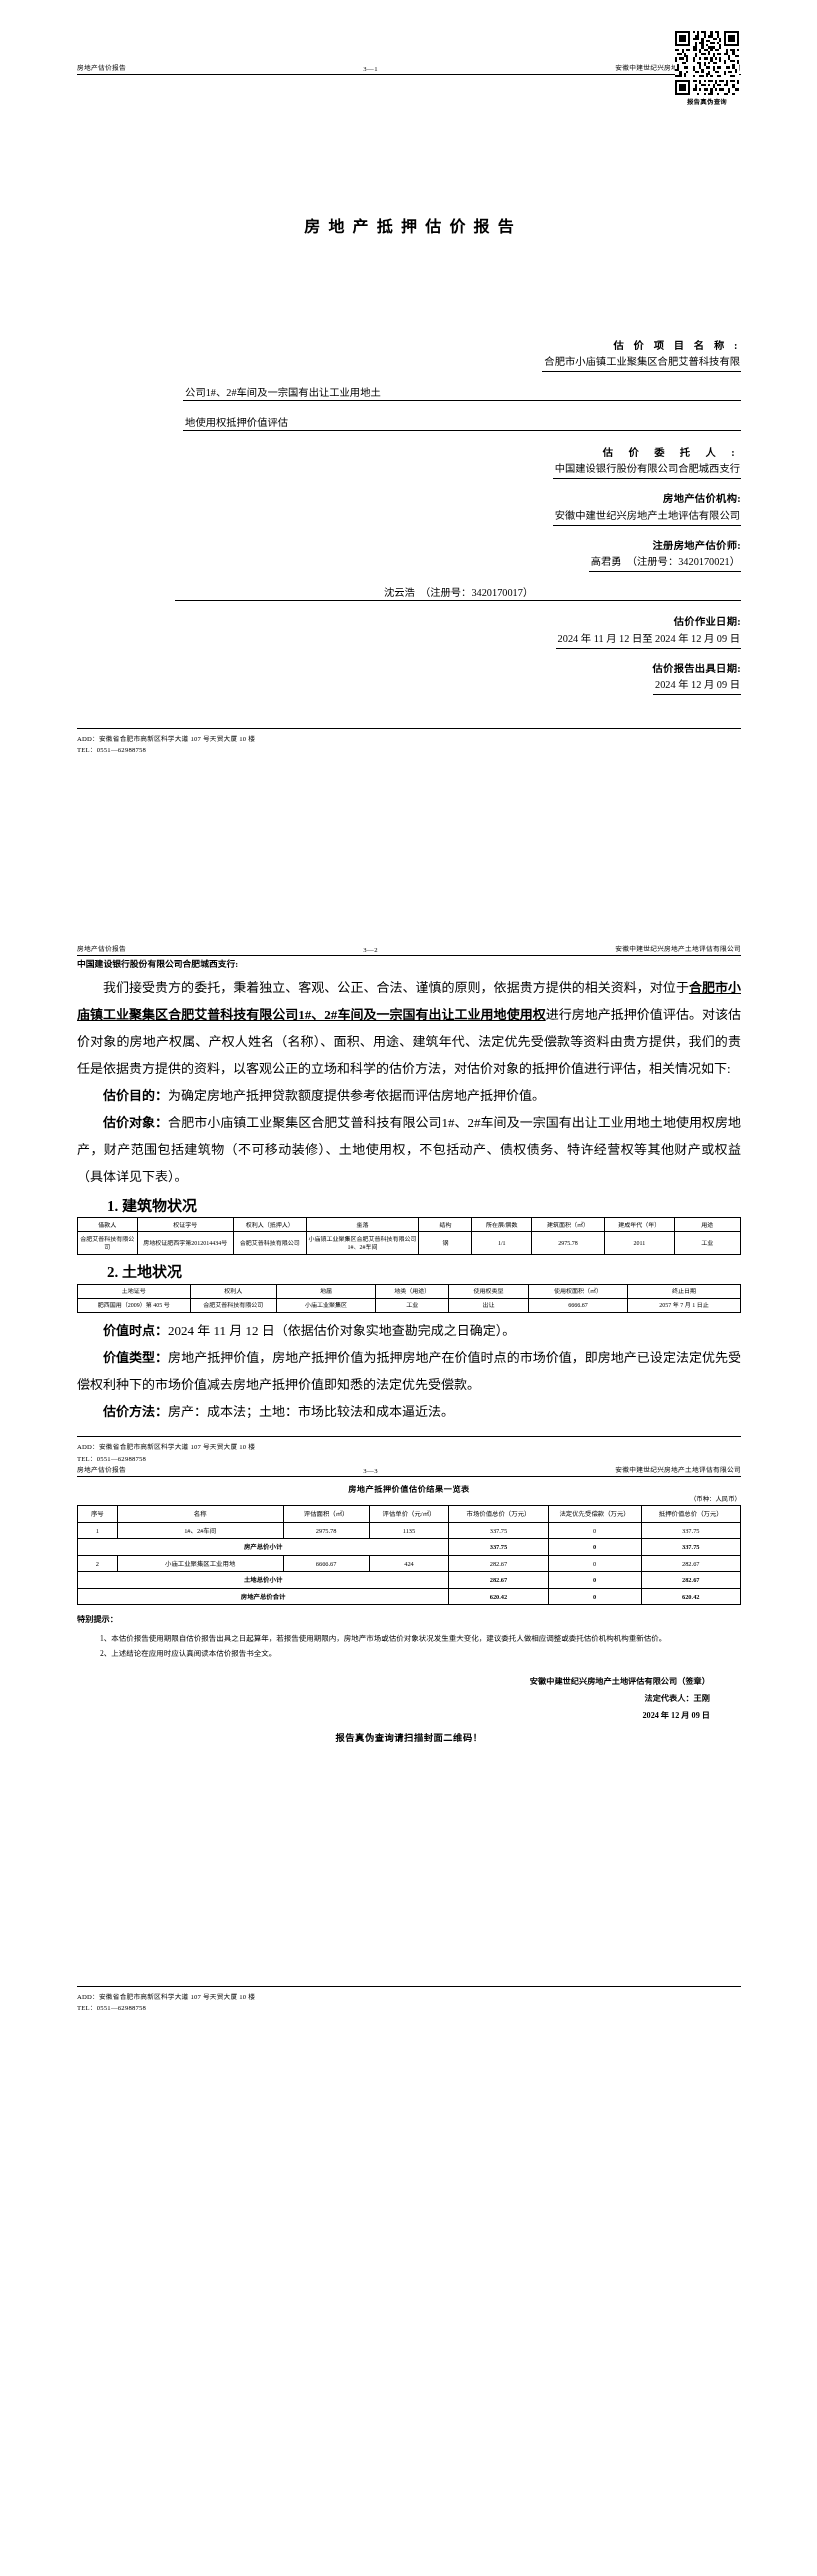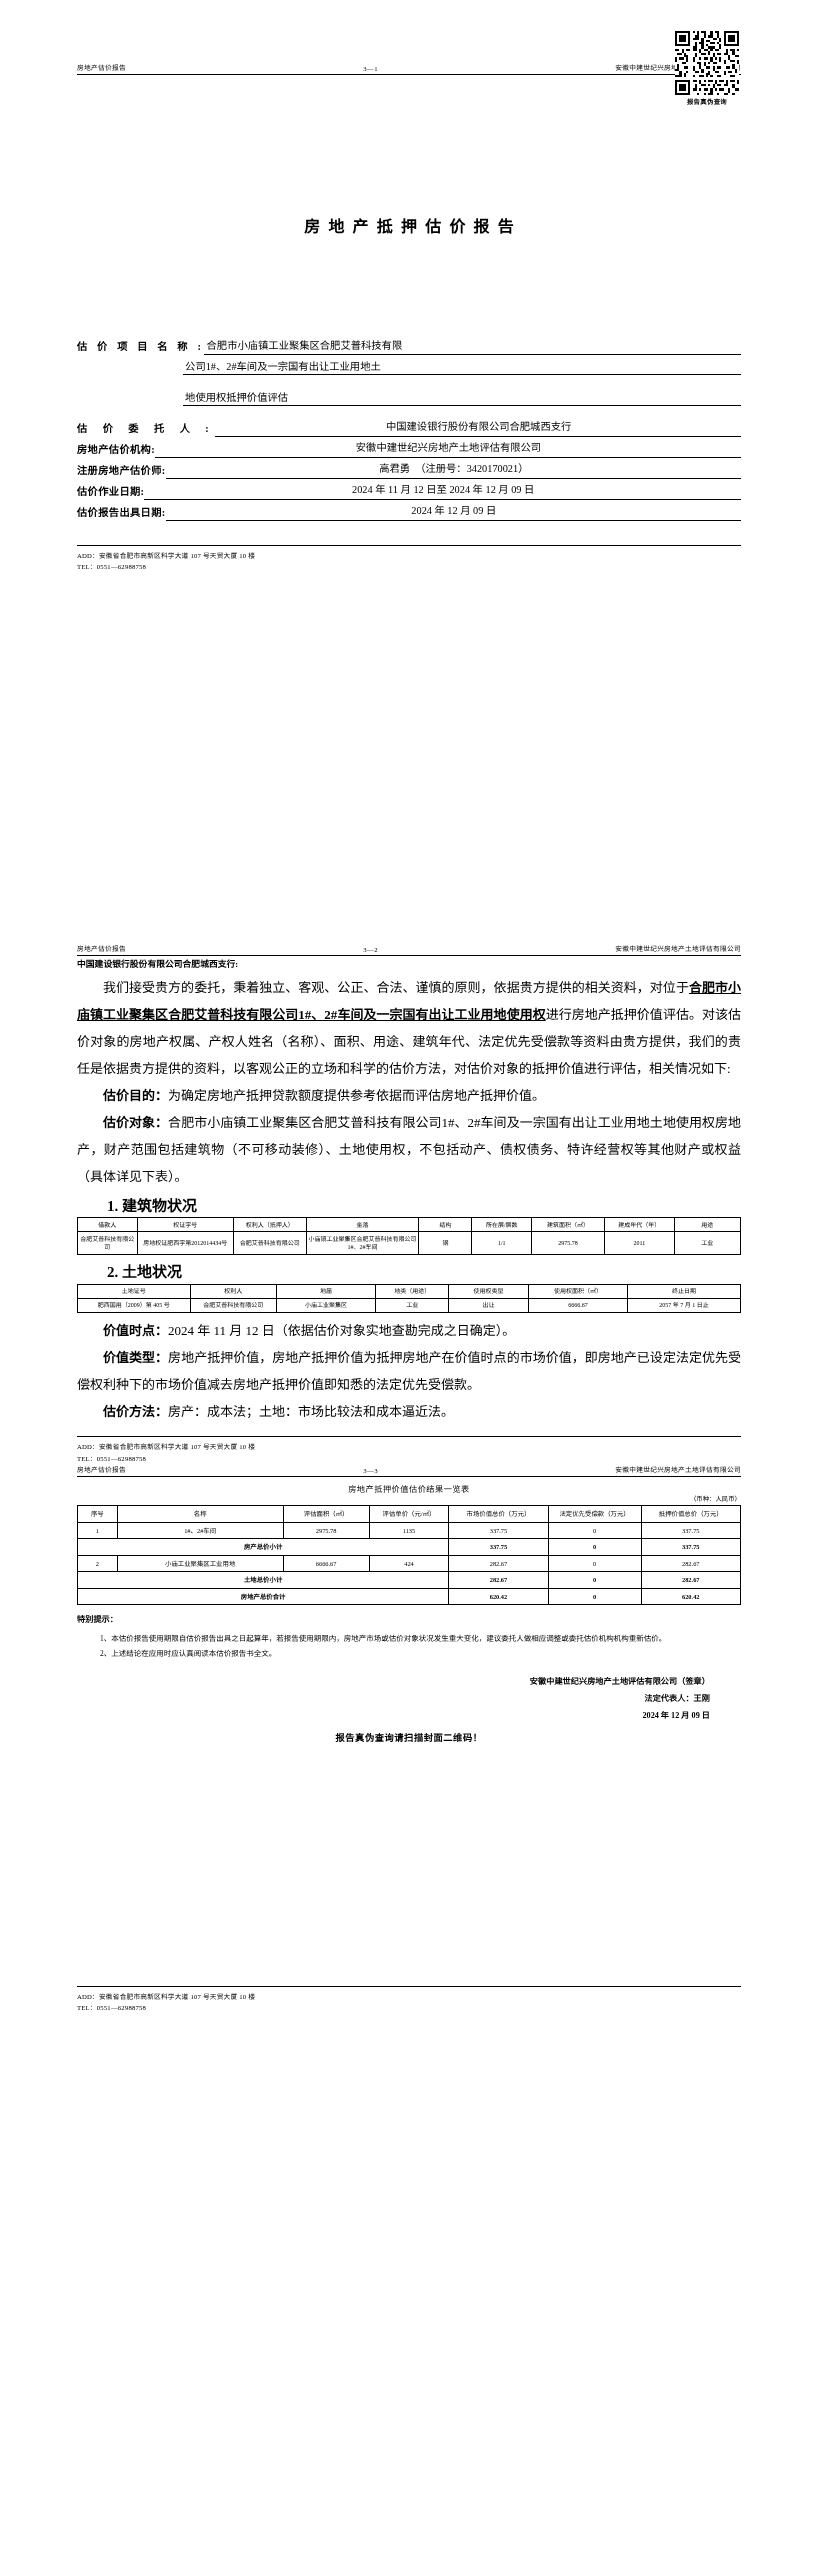--- a/index.html
+++ b/index.html
@@ -82,22 +82,23 @@
     letter-spacing: 0.5px;
   }
 
   .cover-fields {
     margin: 101px 0 0 0;
     font-size: 10.3px;
   }
   .cf-row {
     display: flex;
     align-items: flex-end;
-    margin-bottom: 3px;
+    margin-bottom: 12px;
     line-height: 1.55;
+    flex-direction: column;
   }
   .cf-label {
     flex: 0 0 auto;
     font-weight: bold;
     white-space: nowrap;
     padding-bottom: 0.5px;
   }
   .cf-label.sp1 { letter-spacing: 3.6px; }
   .cf-label.sp2 { letter-spacing: 6.4px; }
   .cf-label.sp3 { letter-spacing: 0.3px; }
@@ -176,21 +177,21 @@
     vertical-align: middle;
     padding: 3.6px 1.5px;
     line-height: 1.3;
   }
   table.res th { font-weight: normal; }
   table.res td.sub { font-weight: bold; }
 
   .tbl-title {
     text-align: center;
     font-size: 8.2px;
-    font-weight: normal;
+    font-weight: bold;
     letter-spacing: 0.5px;
     margin-top: 5.2px;
   }
   .tbl-unit {
     text-align: right;
     font-size: 6.4px;
     margin: 0.5px 0 1px 0;
   }
 
   .special {
@@ -406,20 +407,24 @@
 
       <div class="cf-row">
         <span class="cf-label sp3">房地产估价机构:</span>
         <span class="cf-value center">安徽中建世纪兴房地产土地评估有限公司</span>
       </div>
 
       <div class="cf-row">
         <span class="cf-label sp3">注册房地产估价师:</span>
         <span class="cf-value center">高君勇　（注册号：3420170021）</span>
       </div>
+      <div class="cf-cont">
+        <span class="spacer" style="flex:0 0 98px;"></span>
+        <span class="cf-value center">沈云浩　（注册号：3420170017）</span>
+      </div>
 
       <div class="cf-row">
         <span class="cf-label sp3">估价作业日期:</span>
         <span class="cf-value center">2024 年 11 月 12 日至 2024 年 12 月 09 日</span>
       </div>
 
       <div class="cf-row">
         <span class="cf-label sp3">估价报告出具日期:</span>
         <span class="cf-value center">2024 年 12 月 09 日</span>
       </div>

